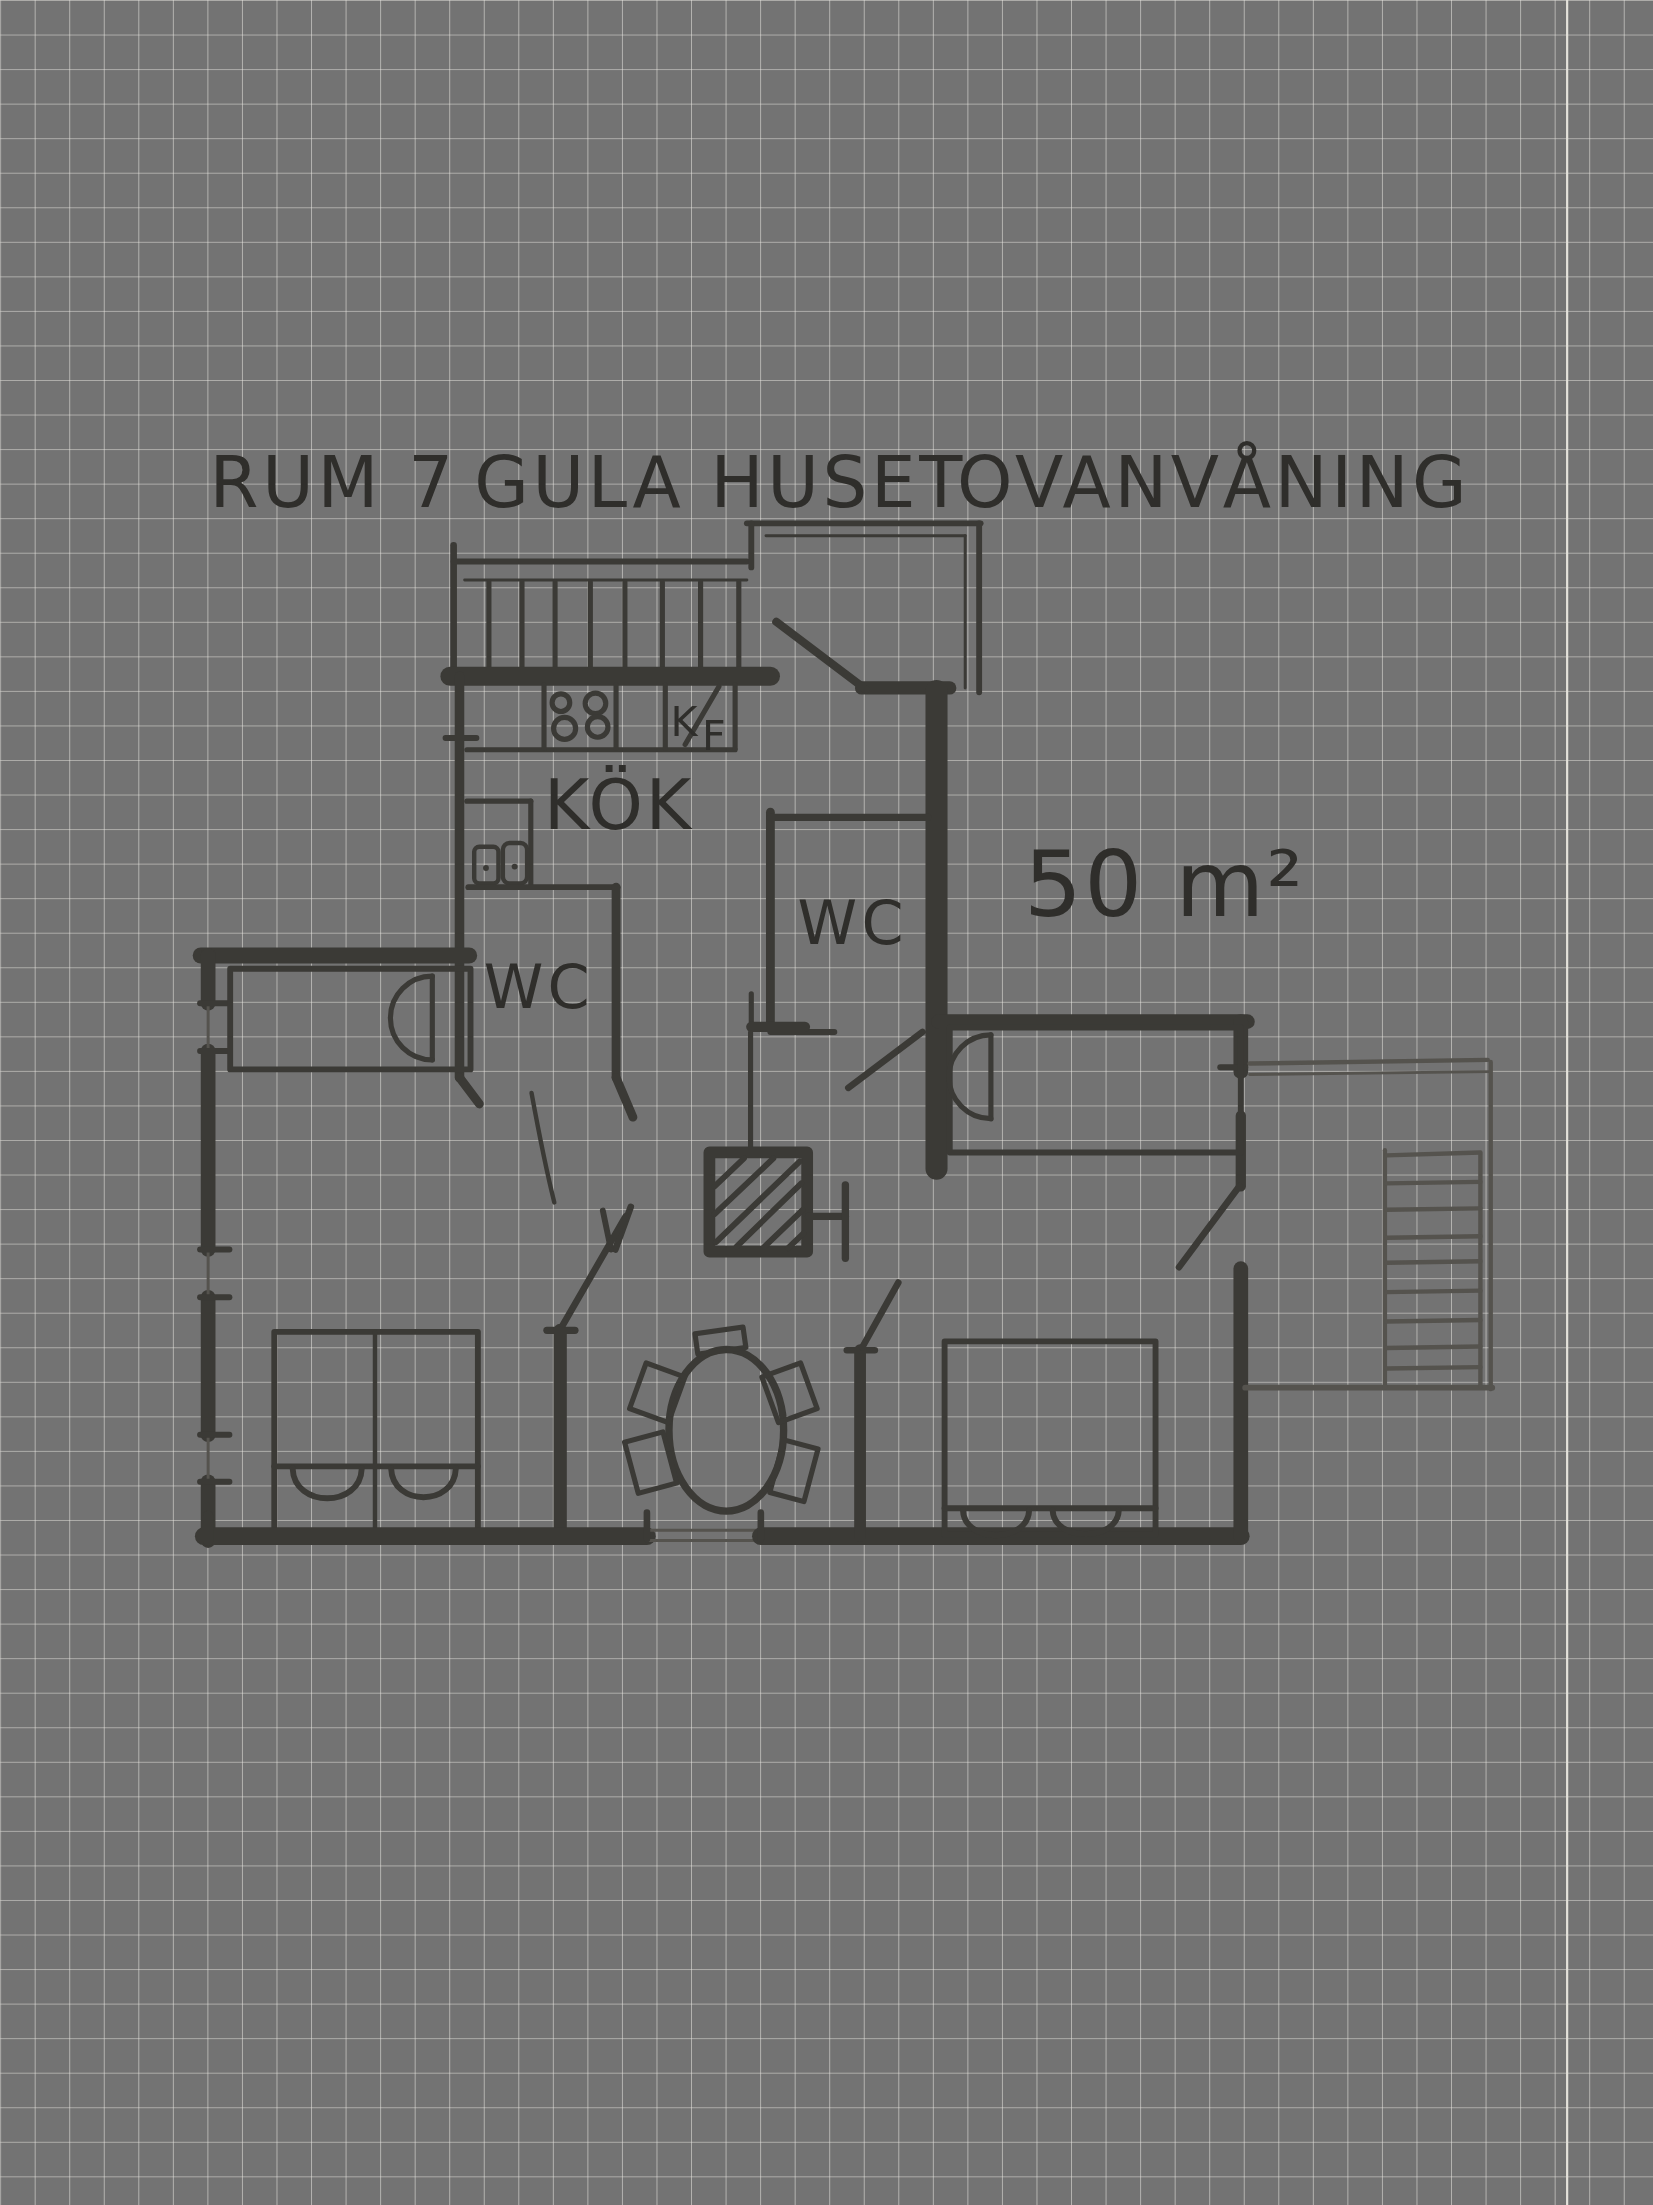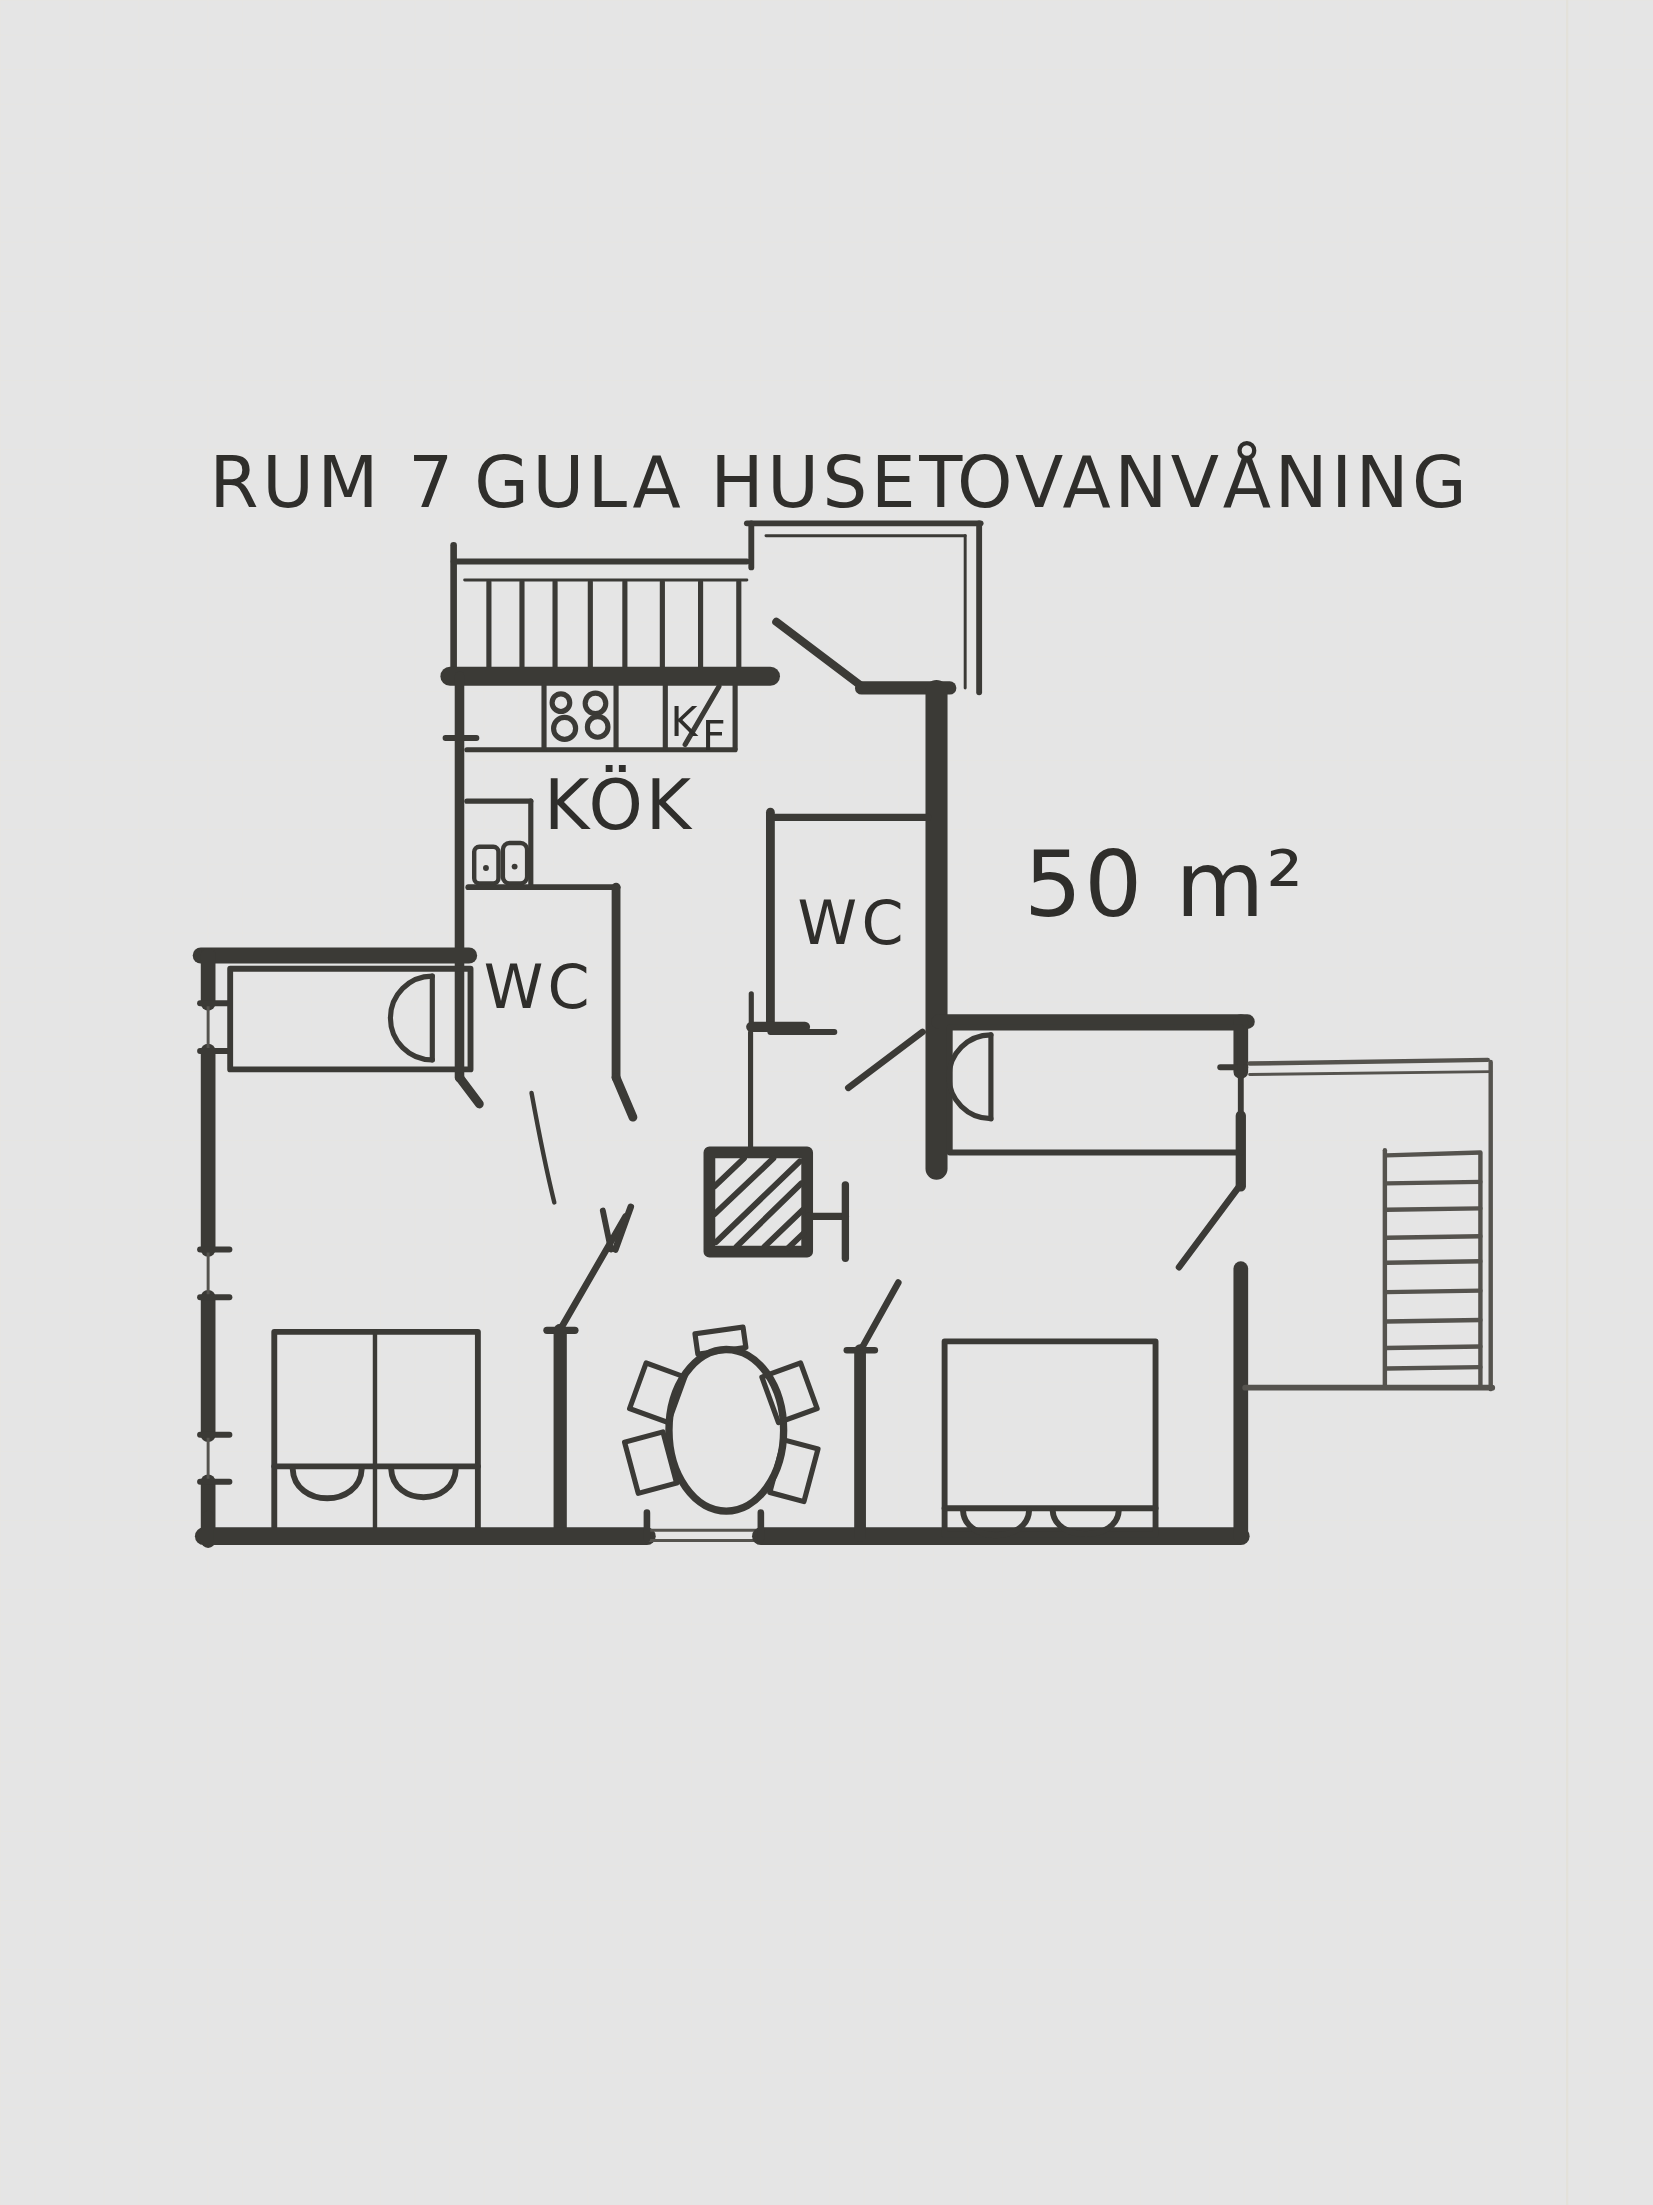--- a/index.html
+++ b/index.html
@@ -1,16 +1,16 @@
 <!DOCTYPE html>
 <html style="font-size:11.8px"><head>
 <meta charset="utf-8">
 <style>
   html,body{margin:0;padding:0;background:#ffffff;}
-  .screen{position:relative;width:1654px;height:2205px;background:#e5e5e5;overflow:hidden;
+  .screen{position:relative;width:1654px;height:2205px;background:#737373;overflow:hidden;
           font-family:"DejaVu Sans", sans-serif;}
   svg{position:absolute;inset:0;}
   .ink{stroke:#3b3a36;fill:none;stroke-linecap:round;stroke-linejoin:round;}
   .soft{stroke:#55534e;fill:none;stroke-linecap:round;stroke-linejoin:round;}
   text{fill:#2f2e2b;font-family:"DejaVu Sans", sans-serif;}
   .title-txt{font-size:96px;letter-spacing:5px;}
   .room-txt{font-size:94px;letter-spacing:4px;}
   .wc-txt{font-size:82px;letter-spacing:6px;}
   .area-txt{font-size:124px;letter-spacing:3px;}
   .kf-txt{font-size:56px;}

